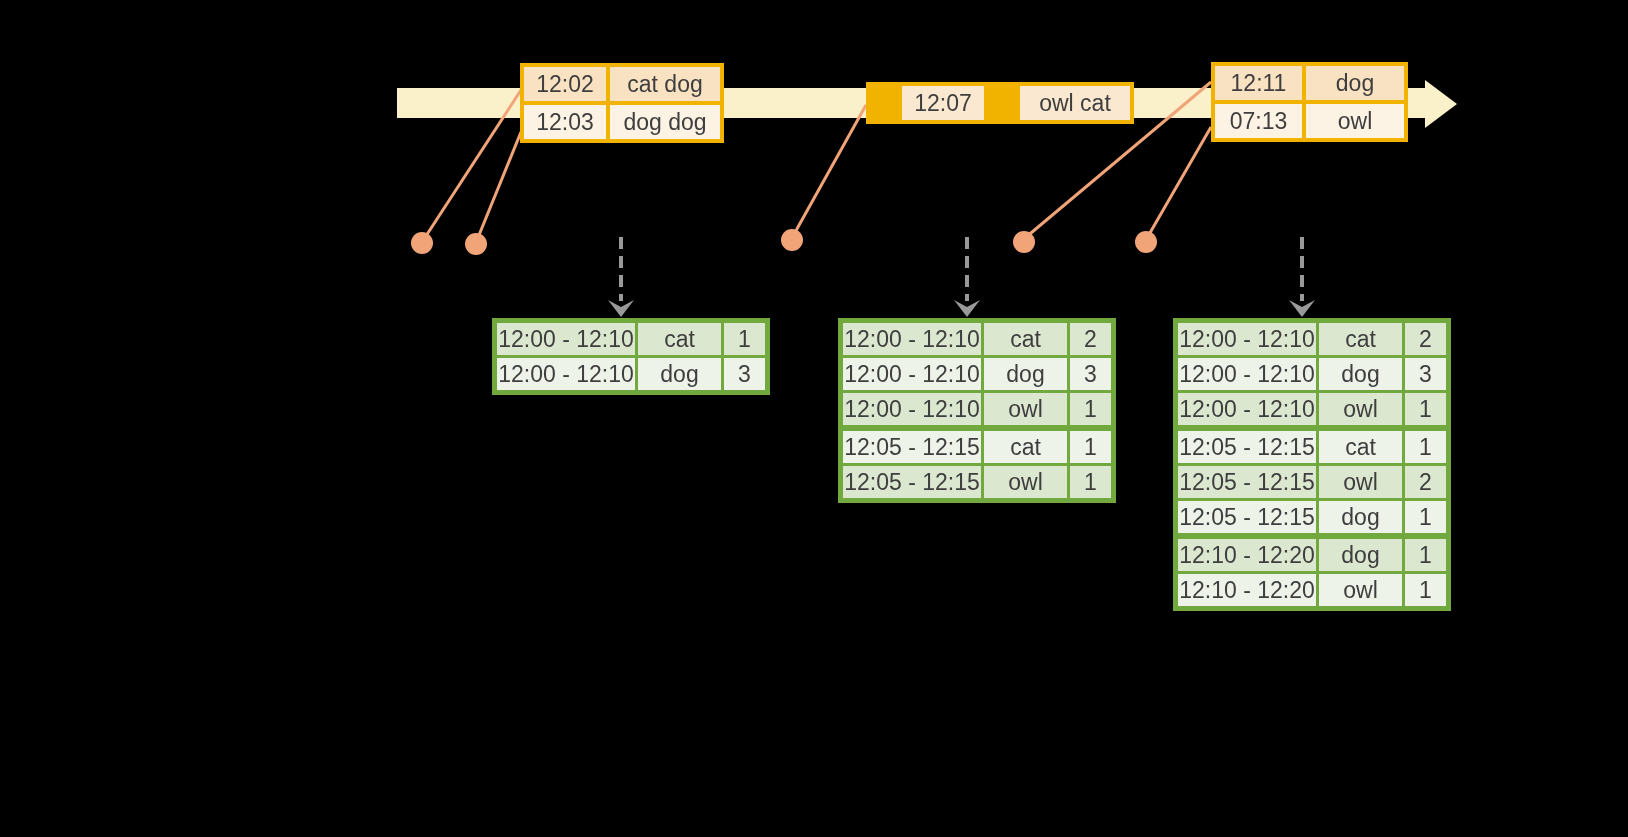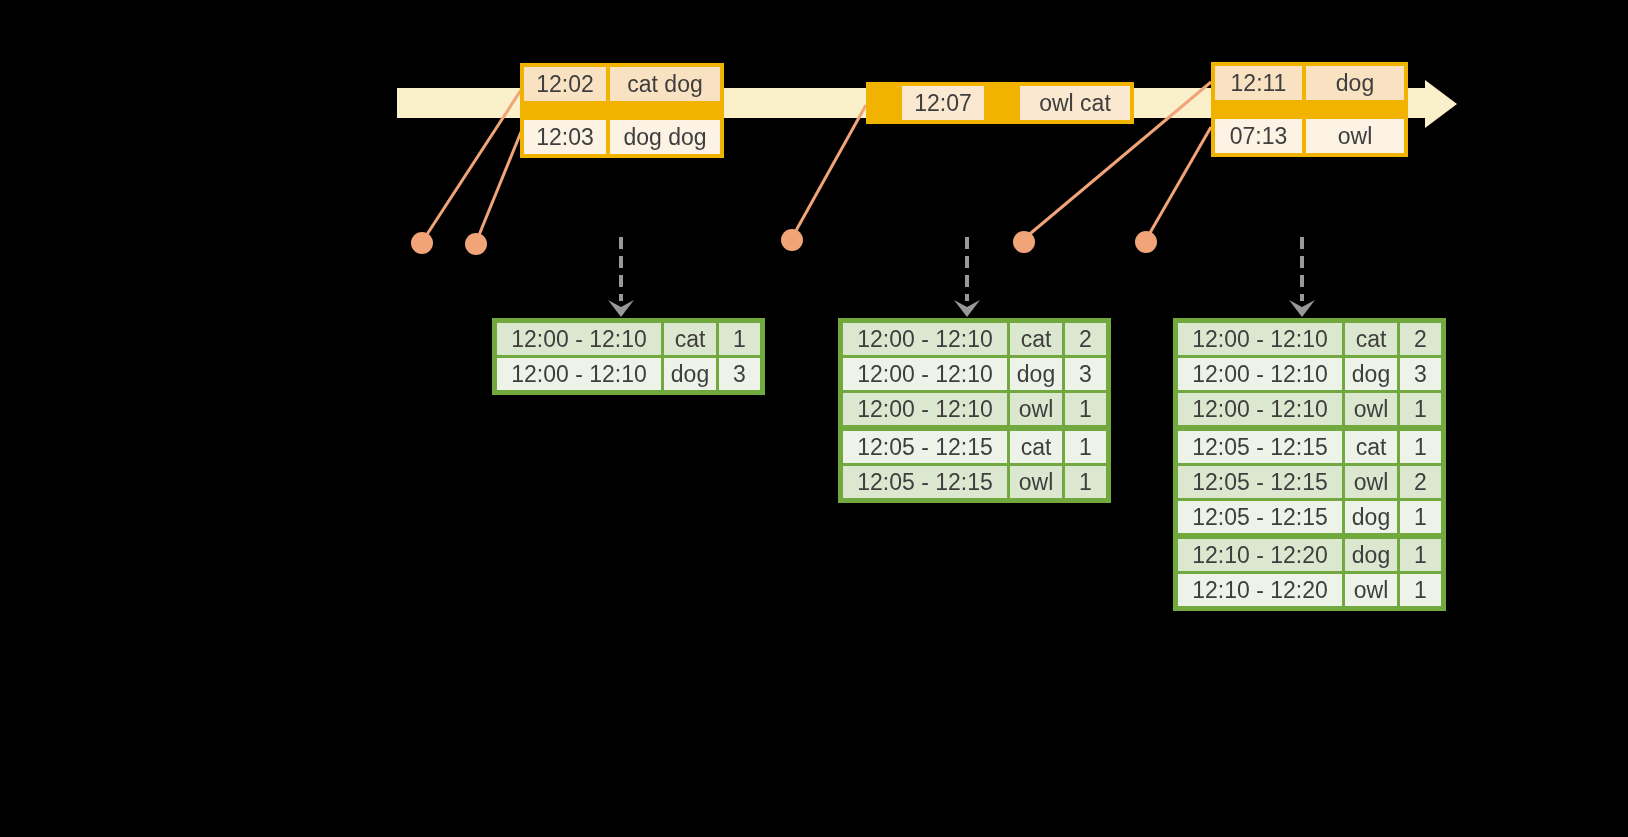--- a/index.html
+++ b/index.html
@@ -29,32 +29,32 @@
   svg.overlay{position:absolute;left:0;top:0;pointer-events:none;}
   
   .etable{position:absolute;background:var(--gold);padding:4px;display:flex;flex-direction:column;gap:4px;}
   .erow{display:flex;gap:4px;}
   .ecell{height:34px;display:flex;align-items:center;justify-content:center;font-size:23px;color:var(--text);}
   .ecell.time{width:82px;}
   .ecell.words{width:110px;}
   .etable.narrow .ecell.time{width:87px;}
   .etable.narrow .ecell.words{width:98px;}
   .fill-dark  .ecell{background:var(--peach-dark);}
-  .fill-light .ecell{background:var(--peach-light);margin-top:15px;}
+  .fill-light .ecell{background:var(--peach-light);}
   .fill-mid   .ecell{background:var(--peach-mid);margin-left:32px;}
   
   .dot{position:absolute;width:22px;height:22px;border-radius:50%;background:var(--salmon);}
   
   .gtable{position:absolute;background:var(--green);padding:5px;display:flex;flex-direction:column;}
   .grow{display:flex;gap:3px;margin-top:3px;}
   .grow:first-child{margin-top:0;}
   .grow.group-start{margin-top:6px;}
   .gcell{height:32px;display:flex;align-items:center;justify-content:center;font-size:23px;color:var(--text);}
-  .gcell.window{width:164px;}
-  .gcell.animal{width:52px;}
+  .gcell.window{width:138px;}
+  .gcell.animal{width:83px;}
   .gcell.count{width:41px;}
   .grow.odd  .gcell{background:var(--green-dark);}
   .grow.even .gcell{background:var(--green-light);}
 </style>
 </head>
 <body>
 
 <div id="canvas">
 
   <div class="band"></div>

